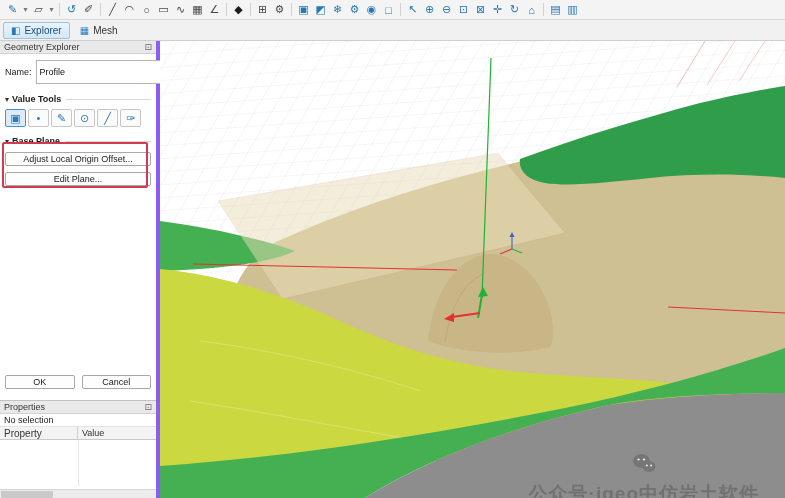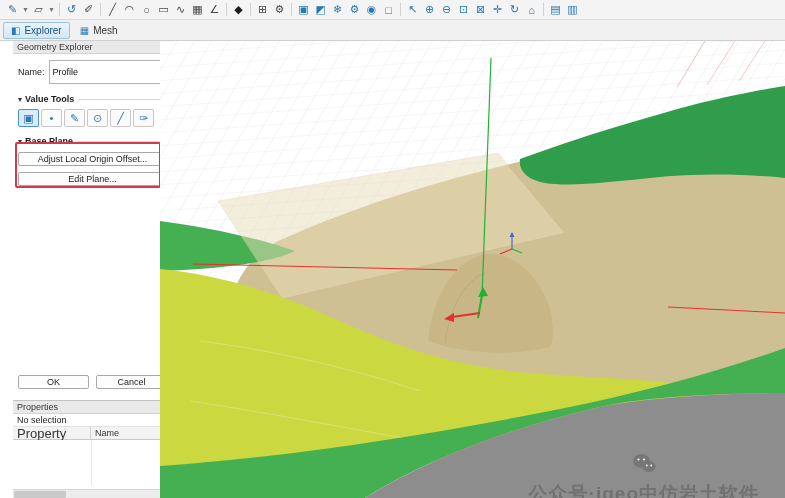--- a/index.html
+++ b/index.html
@@ -20,21 +20,21 @@
   
   .tb2 { position:absolute; top:20px; left:0; right:0; height:21px; background:#f1f1f1;
          border-bottom:1px solid #cfcfcf; display:flex; align-items:center; padding:0 3px; gap:2px; }
   .rtab { display:flex; align-items:center; gap:4px; height:17px; padding:0 7px; font-size:10px;
           color:#333; border:1px solid transparent; border-radius:2px; }
   .rtab .ric { font-size:10px; color:#2a7ab8; }
   .rtab.active { background:linear-gradient(#eaf4fc,#d4e7f6); border-color:#9cc2de; color:#15507e; }
 
   
   .panel { position:absolute; top:41px; left:0; width:160px; bottom:0; background:#f7f7f7;
-           border-right:1px solid #8b5cf6; display:flex; flex-direction:column;margin-left:13px; }
+           border-right:4px solid #8b5cf6; display:flex; flex-direction:column; }
   .phead { height:13px; background:#e9e9e9; border-bottom:1px solid #d2d2d2; display:flex;
            align-items:center; font-size:9px; color:#333; padding:0 4px; }
   .phead .grow { flex:1; }
   .pin { font-size:9px; color:#666; }
   .ptabs { height:16px; background:#ececec; display:flex; align-items:flex-end; padding:2px 2px 0 2px;
            border-bottom:1px solid #c9c9c9; gap:1px; }
   .ptab { font-size:9px; color:#555; padding:1px 7px 2px 7px; background:#e2e2e2;
           border:1px solid #c9c9c9; border-bottom:none; border-radius:2px 2px 0 0; }
   .ptab.active { background:#ffffff; color:#222; position:relative; top:1px; padding-bottom:3px; }
   .pcontent { flex:1; background:#ffffff; position:relative; display:flex; flex-direction:column; padding:6px 5px 0 5px; }
@@ -56,21 +56,21 @@
   .okrow { margin-top:auto; margin-bottom:11px; display:flex; justify-content:center; gap:7px; }
   .okrow .wbtn { width:72px; margin:0; }
   .annot { position:absolute; left:2px; top:88px; width:146px; height:46px;
            border:2px solid #d43a4f; border-radius:2px; pointer-events:none; }
 
   
   .props { height:98px; display:flex; flex-direction:column; border-top:1px solid #c2c2c2; }
   .nosel { height:13px; background:#fff; border-bottom:1px solid #e3e3e3; font-size:9px;
            color:#222; display:flex; align-items:center; padding:0 4px; }
   .thead { height:13px; display:flex; background:#f3f3f3; border-bottom:1px solid #c9c9c9; }
-  .thead .c1 { width:78px; border-right:1px solid #d0d0d0; font-size:13px; color:#333;
+  .thead .c1 { width:78px; border-right:1px solid #d0d0d0; font-size:10px; color:#333;
                display:flex; align-items:center; padding:0 4px; }
   .thead .c2 { flex:1; font-size:9px; color:#333; display:flex; align-items:center; padding:0 4px; }
   .tbody { flex:1; background:#fff; position:relative; }
   .tbody .coldiv { position:absolute; left:78px; top:0; width:1px; height:46px; background:#e6e6e6; }
   .hscroll { height:9px; background:#ececec; border-top:1px solid #d4d4d4; display:flex; align-items:center; }
   .hthumb { width:52px; height:7px; background:#c9c9c9; margin-left:1px; border-radius:1px; }
 
   
   .viewport { position:absolute; top:41px; left:160px; right:0; bottom:0; background:#fff; overflow:hidden; }
   .viewport svg { display:block; }
@@ -182,21 +182,21 @@
 
     <div class="props">
       <div class="phead">
         <span>Properties</span>
         <span class="grow"></span>
         <span class="pin">⊡</span>
       </div>
       <div class="nosel">No selection</div>
       <div class="thead">
         <span class="c1">Property</span>
-        <span class="c2">Name</span>
+        <span class="c2">Value</span>
       </div>
       <div class="tbody">
         <div class="coldiv"></div>
       </div>
       <div class="hscroll">
         <div class="hthumb"></div>
       </div>
     </div>
   </div>
 

